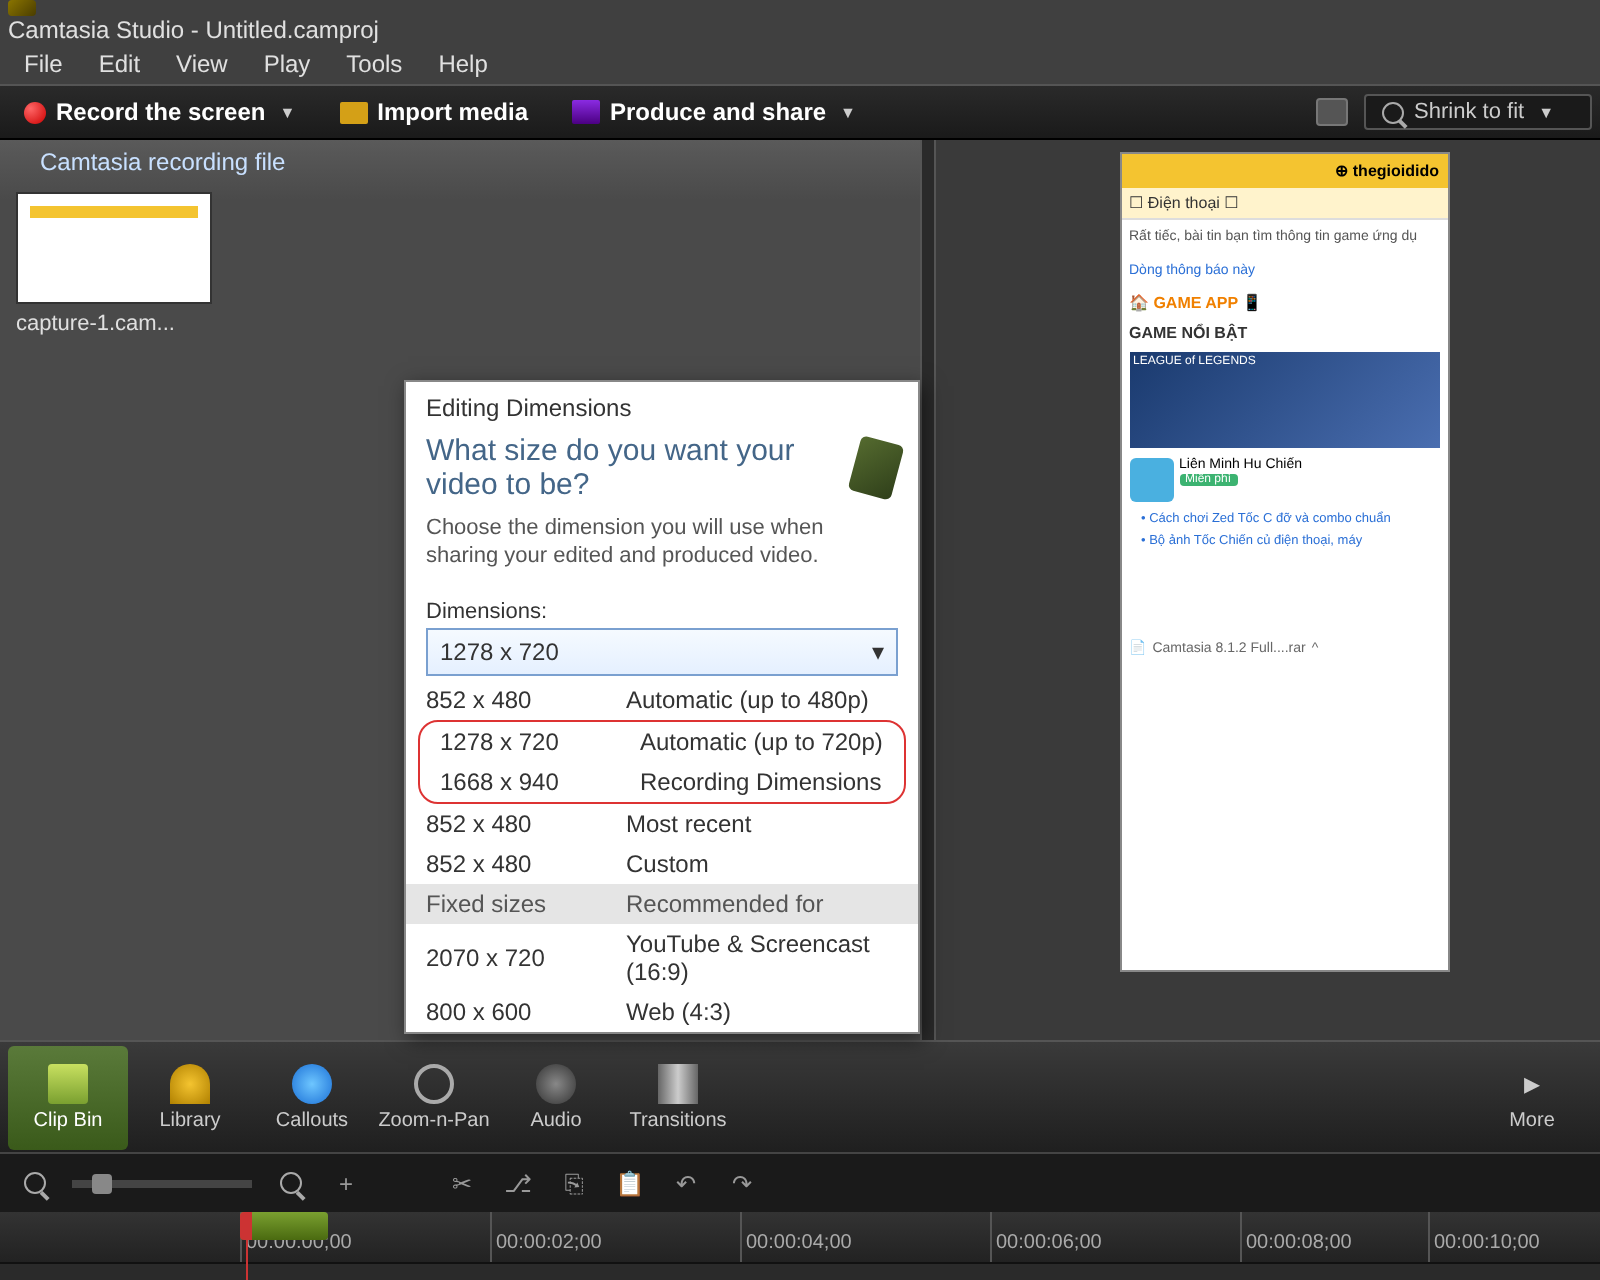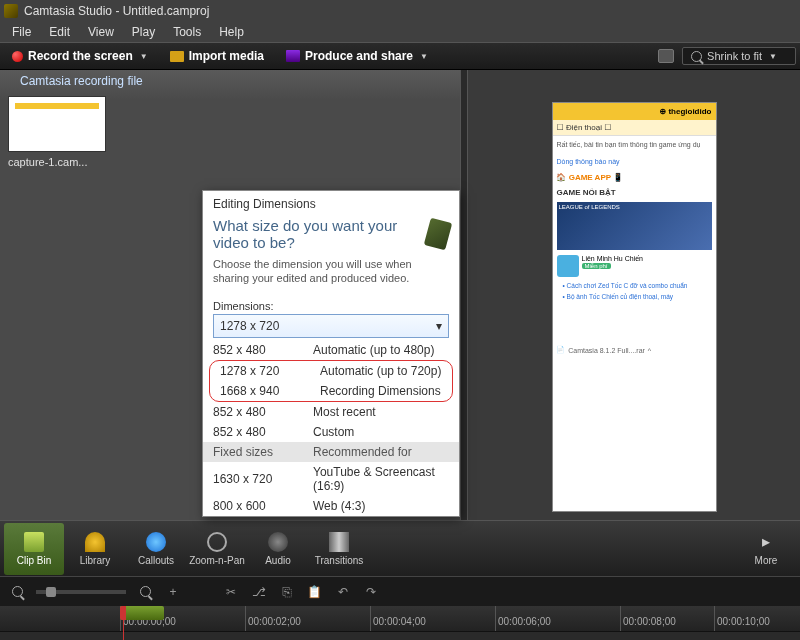--- a/index.html
+++ b/index.html
@@ -1,17 +1,17 @@
 <!DOCTYPE html>
 <html><head>
 <meta charset="utf-8">
 <style>
 * { margin:0; padding:0; box-sizing:border-box; font-family:"Segoe UI",Tahoma,sans-serif; }
 body { background:#3a3a3a; width:800px; height:640px; overflow:hidden; position:relative; }
-.titlebar { background:#404040; color:#e0e0e0; height:22px; display:flex; align-items:center; font-size:12px; padding:0 4px; }
+.titlebar { background:#404040; color:#e0e0e0; height:22px; display:flex; font-size:12px; padding:0 4px;flex-direction:column; }
 .titlebar-icon { width:14px; height:14px; background:linear-gradient(135deg,#8b7500,#4a3d00); border-radius:2px; margin-right:6px; }
 .menubar { background:#404040; color:#e0e0e0; height:20px; display:flex; align-items:center; font-size:12px; padding:0 4px; gap:2px; }
 .menubar span { padding:2px 8px; cursor:default; }
 .toolbar { background:linear-gradient(#2a2a2a,#1a1a1a); height:28px; display:flex; align-items:center; padding:0 4px; gap:6px; border-top:1px solid #555; border-bottom:1px solid #000; }
 .tbtn { display:flex; align-items:center; gap:5px; padding:3px 8px; font-size:12px; font-weight:bold; color:#fff; cursor:pointer; }
 .rec-dot { width:11px; height:11px; border-radius:50%; background:radial-gradient(circle at 30% 30%,#ff6666,#cc0000); }
 .folder-icon { width:14px; height:11px; background:#d4a017; border-radius:1px; position:relative; }
 .produce-icon { width:14px; height:12px; background:linear-gradient(#8a2be2,#4b0082); border-radius:1px; }
 .dropdown-arrow { font-size:8px; color:#ccc; margin-left:2px; }
 .toolbar-right { margin-left:auto; display:flex; align-items:center; gap:8px; }
@@ -19,21 +19,21 @@
 .mag { width:11px; height:11px; border:1.5px solid #aaa; border-radius:50%; position:relative; }
 .mag:after { content:''; position:absolute; width:5px; height:1.5px; background:#aaa; bottom:-2px; right:-3px; transform:rotate(45deg); }
 .main { display:flex; height:450px; }
 .leftpanel { width:460px; background:linear-gradient(#5a5a5a 0,#4a4a4a 30px,#4a4a4a); position:relative; }
 .panel-title { color:#c8e0ff; font-size:12px; padding:4px 8px;margin-left:12px; }
 .thumb { margin:4px 8px; width:100px; }
 .thumb-img { width:98px; height:56px; background:#fff; border:1px solid #333; position:relative; }
 .thumb-img:before { content:''; position:absolute; top:6px; left:6px; right:6px; height:6px; background:#f4c430; }
 .thumb-txt { color:#e0e0e0; font-size:11px; margin-top:4px; }
 .divider { width:8px; background:#2a2a2a; border-left:1px solid #555; border-right:1px solid #555; }
-.rightpanel { flex:1; background:#3a3a3a; display:flex; flex-direction:column; }
+.rightpanel { flex:1; background:#3a3a3a; display:flex; flex-direction:row; }
 .preview-tools { height:26px; display:flex; align-items:center; padding:0 8px; gap:4px; }
 .preview-wrap { flex:1; display:flex; justify-content:center; align-items:flex-start; padding:6px 0; }
 .preview { width:165px; height:410px; background:#fff; border:1px solid #888; font-size:8px; overflow:hidden; }
 .pv-top { background:#f4c430; padding:4px; text-align:right; color:#000; font-weight:bold; }
 .pv-tab { background:#fff3cc; padding:3px 4px; color:#333; border-bottom:1px solid #ddd; }
 .pv-body { padding:4px; color:#555; font-size:7px; line-height:1.3; }
 .pv-link { color:#2a6fd6; }
 .pv-sec { padding:3px 4px; font-weight:bold; font-size:8px; color:#333; }
 .pv-orange { color:#f08000; }
 .pv-game { margin:2px 4px; height:48px; background:linear-gradient(135deg,#1a3a6e,#4a6eb0); color:#fff; font-size:6px; padding:2px; overflow:hidden; }
@@ -266,21 +266,21 @@
         </tr>
     <tr>
           <td>852 x 480</td>
           <td>Custom</td>
         </tr>
     <tr class="hdr">
           <td>Fixed sizes</td>
           <td>Recommended for</td>
         </tr>
     <tr>
-          <td>1630 x 720</td>
+          <td>2070 x 720</td>
           <td>YouTube &amp; Screencast (16:9)</td>
         </tr>
     <tr>
           <td>800 x 600</td>
           <td>Web (4:3)</td>
         </tr>
   </tbody>
     </table>
 </div>
 

